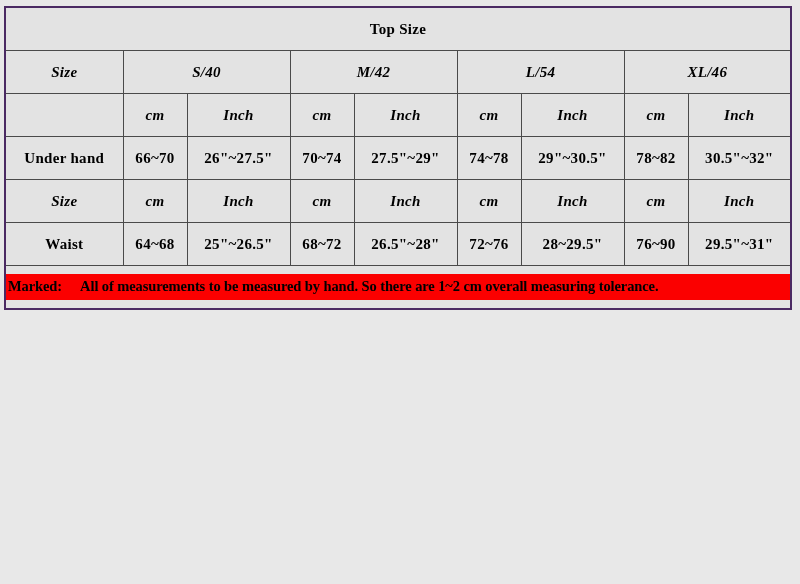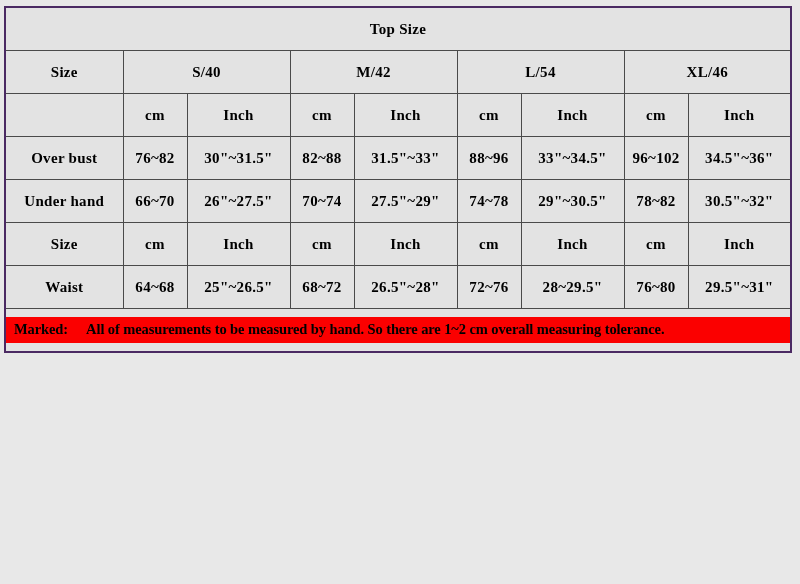--- a/index.html
+++ b/index.html
@@ -51,20 +51,21 @@
     font-size: 17px;
     height: 40px;
     color: #1a1a1a;
     border-left: 2px solid #4b2a63;
     border-right: 2px solid #4b2a63;
   }
 
   
   td.light {
     background: #e3e3e3;
+    font-style: italic;
   }
   td.size-head {
     font-size: 16px;
     height: 43px;
   }
   td.unit-head {
     font-size: 15px;
     height: 44px;
   }
   td.rowlabel {
@@ -94,21 +95,21 @@
     border-left: 2px solid #4b2a63;
     border-right: 2px solid #4b2a63;
     border-bottom: 2px solid #4b2a63;
   }
   .note-banner {
     background: #fb0000;
     color: #000;
     font-weight: bold;
     font-size: 14.5px;
     text-align: left;
-    padding: 4px 6px 5px 8px;
+    padding: 4px 6px 5px 2px;
     white-space: nowrap;
     letter-spacing: -0.1px;
   }
   .note-label {
     margin-right: 18px;
   }
 </style>
 </head>
 <body>
 
@@ -145,31 +146,20 @@
         <td class="light unit-head">cm</td>
         <td class="light unit-head">Inch</td>
         <td class="light unit-head">cm</td>
         <td class="light unit-head">Inch</td>
         <td class="light unit-head">cm</td>
         <td class="light unit-head">Inch</td>
         <td class="light unit-head">cm</td>
         <td class="light unit-head">Inch</td>
       </tr>
 
-      <tr>
-        <td class="rowlabel">Over bust</td>
-        <td class="cm">76~82</td>
-        <td class="inch">30"~31.5"</td>
-        <td class="cm">82~88</td>
-        <td class="inch">31.5"~33"</td>
-        <td class="cm">88~96</td>
-        <td class="inch">33"~34.5"</td>
-        <td class="cm">96~102</td>
-        <td class="inch">34.5"~36"</td>
-      </tr>
 
       <tr>
         <td class="rowlabel">Under hand</td>
         <td class="cm">66~70</td>
         <td class="inch">26"~27.5"</td>
         <td class="cm">70~74</td>
         <td class="inch">27.5"~29"</td>
         <td class="cm">74~78</td>
         <td class="inch">29"~30.5"</td>
         <td class="cm">78~82</td>
@@ -190,21 +180,21 @@
       </tr>
 
       <tr>
         <td class="rowlabel">Waist</td>
         <td class="cm">64~68</td>
         <td class="inch">25"~26.5"</td>
         <td class="cm">68~72</td>
         <td class="inch">26.5"~28"</td>
         <td class="cm">72~76</td>
         <td class="inch">28~29.5"</td>
-        <td class="cm">76~80</td>
+        <td class="cm">76~90</td>
         <td class="inch">29.5"~31"</td>
       </tr>
 
 
       <tr>
         <td class="note-cell" colspan="9">
           <div class="note-banner">
             <span class="note-label">Marked:</span><span>All of measurements to be measured by hand. So there are 1~2 cm overall measuring tolerance.</span>
           </div>
         </td>

